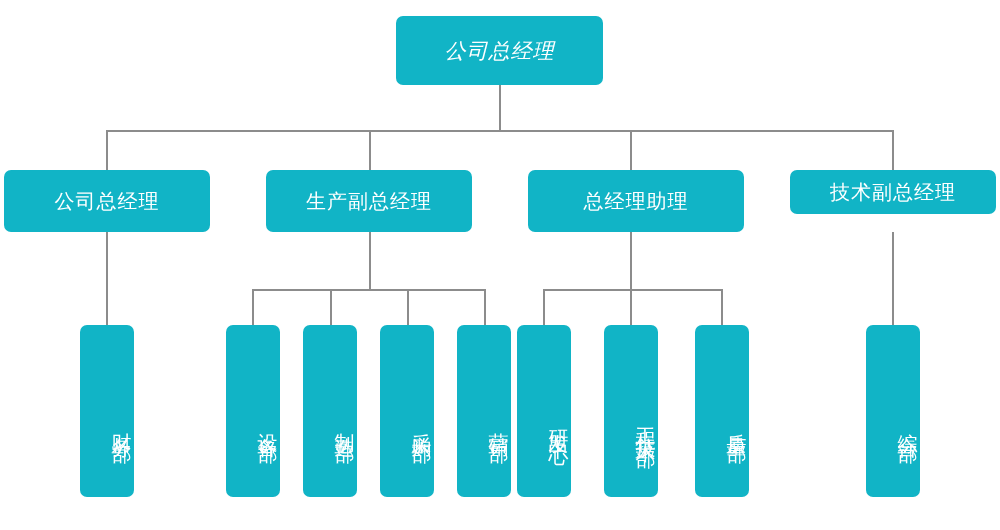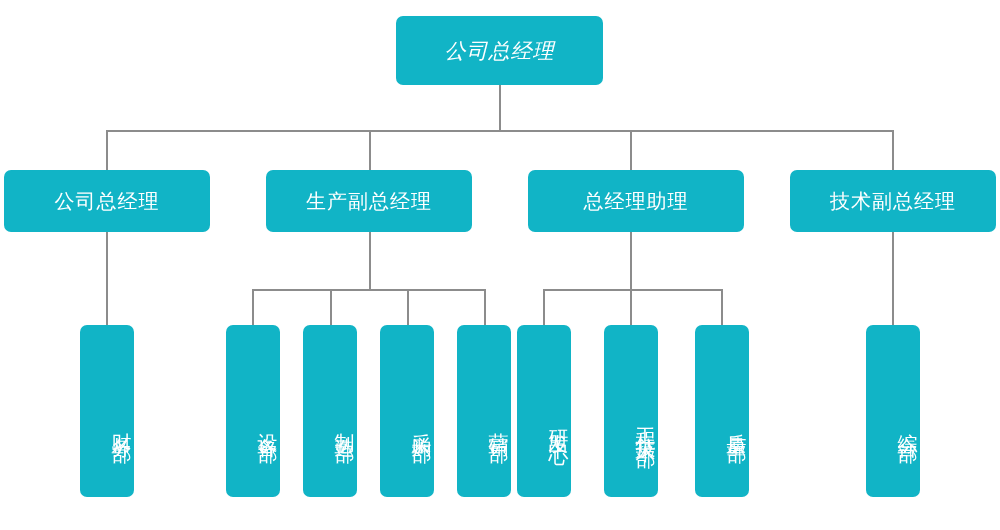--- a/index.html
+++ b/index.html
@@ -100,21 +100,21 @@
   </div>
 
   <div class="node level1" style="left:266px; top:170px; width:206px; height:62px;">
     <span class="label">生产副总经理</span>
   </div>
 
   <div class="node level1" style="left:528px; top:170px; width:216px; height:62px;">
     <span class="label">总经理助理</span>
   </div>
 
-  <div class="node level1" style="left:790px; top:170px; width:206px; height:62px;">
+  <div class="node level1" style="left:790px; top:170px; width:206px; height:44px;">
     <span class="label">技术副总经理</span>
   </div>
 
   <div class="node leaf" style="left:80px; top:325px; width:54px; height:172px;">
     <span class="label">财务部</span>
   </div>
 
   <div class="node leaf" style="left:226px; top:325px; width:54px; height:172px;">
     <span class="label">设备部</span>
   </div>

